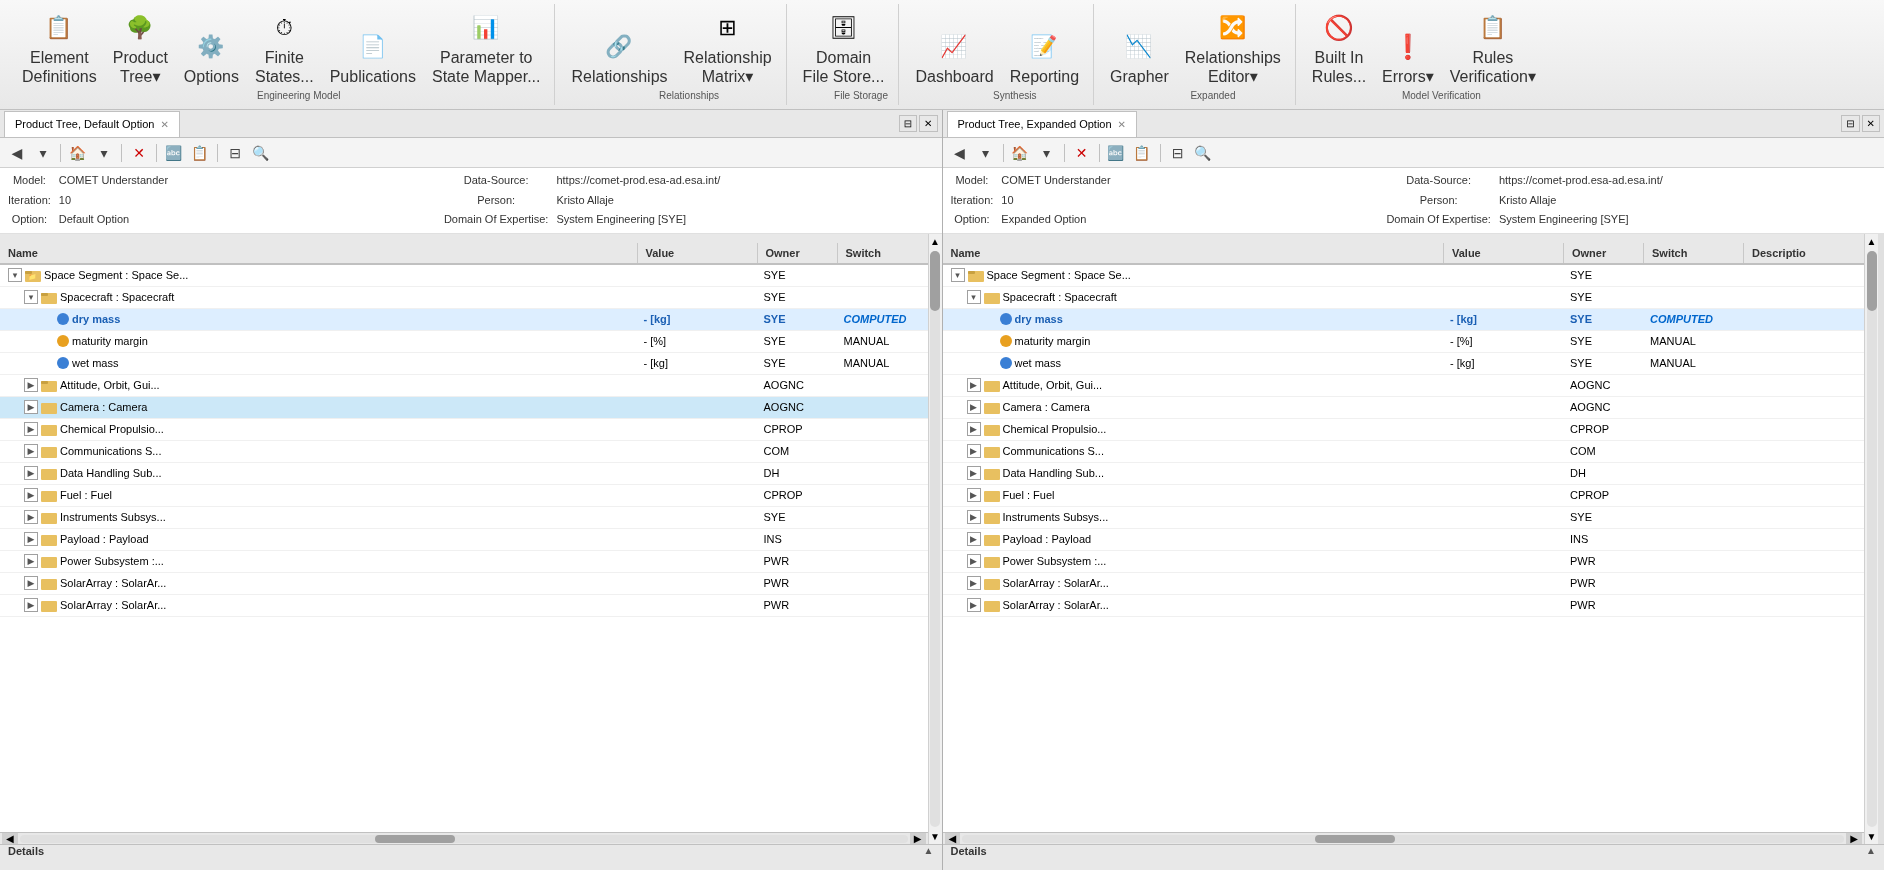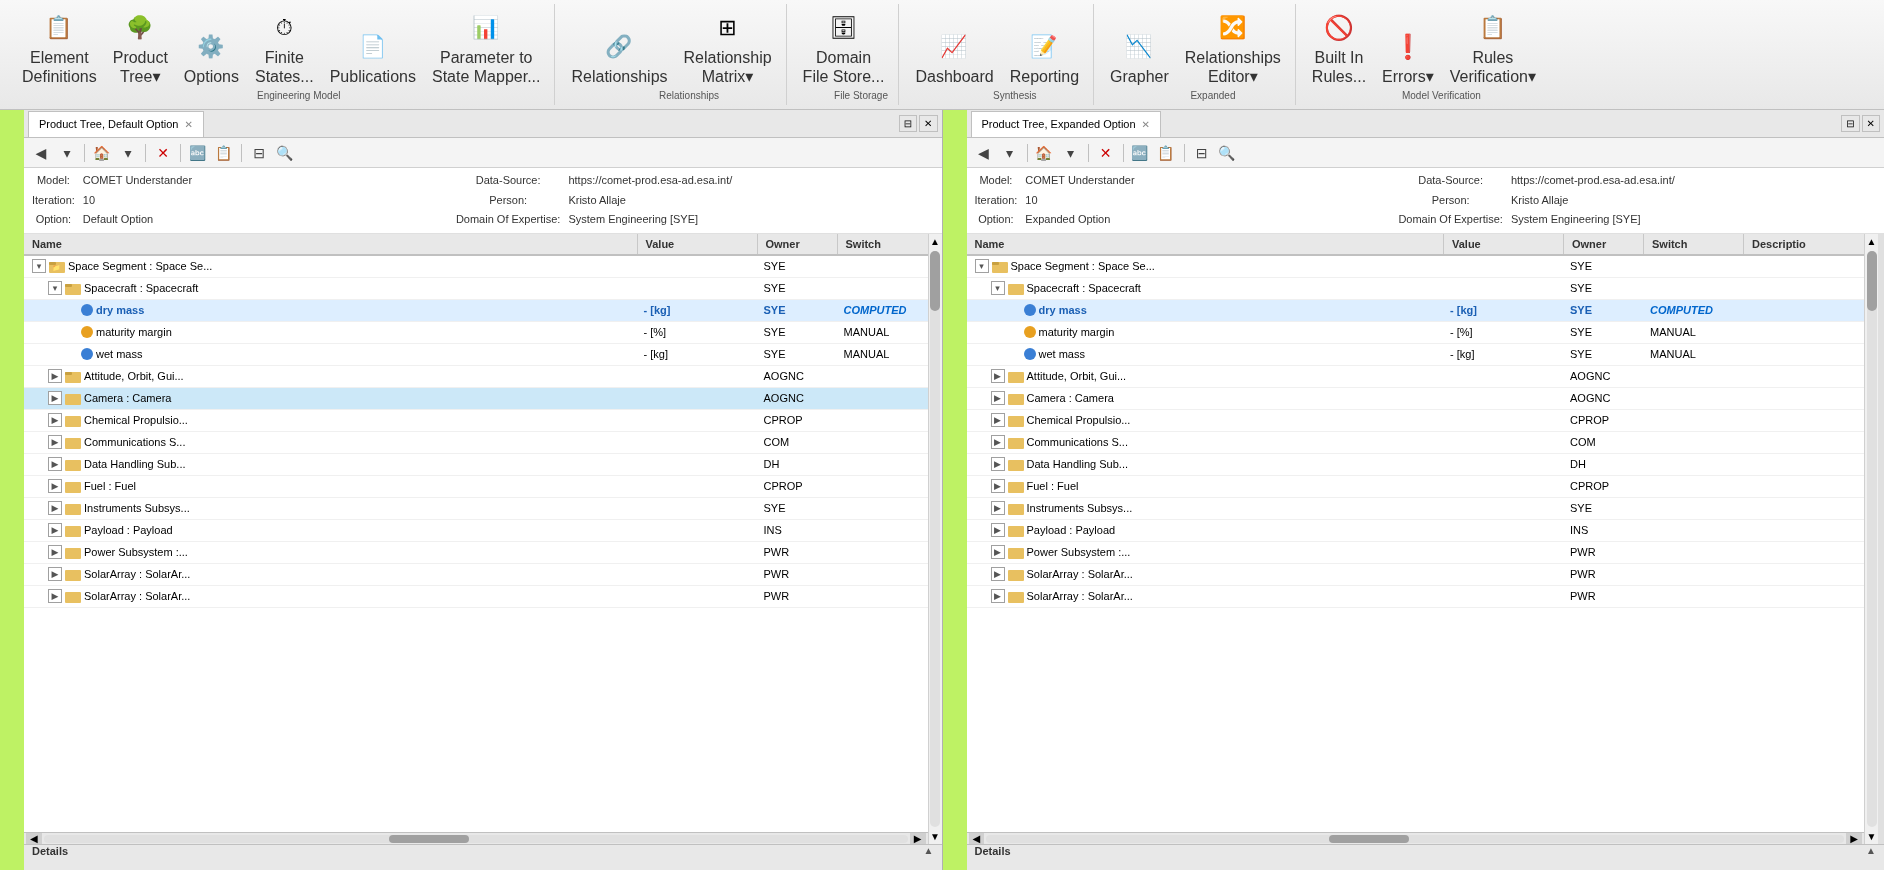--- a/index.html
+++ b/index.html
@@ -59,23 +59,22 @@
       height: calc(870px - 110px);
       overflow: hidden;
     }
 
     
     .panel {
       flex: 1;
       display: flex;
       flex-direction: column;
       border-right: 1px solid #b0b0b0;
-      background: #bef264;
+      background: #fdba74;
       min-width: 0;
-      padding-left: 24px;
     }
     .panel:last-child { border-right: none; }
 
     
     .tab-bar {
       display: flex;
       background: #e8e8e8;
       border-bottom: 1px solid #c0c0c0;
       align-items: center;
       padding: 0 4px;
@@ -150,20 +149,21 @@
       grid-template-columns: 1fr 120px 80px 90px;
     }
     .tree-header-right {
       grid-template-columns: 1fr 120px 80px 100px 120px;
     }
     .th-cell {
       padding: 4px 8px;
       border-right: 1px solid #c8c8c8;
       white-space: nowrap;
       overflow: hidden;
+      margin-top: 9px;
     }
     .th-cell:last-child { border-right: none; }
 
     
     .tree-row {
       display: grid;
       border-bottom: 1px solid #f0f0f0;
       font-size: 11px;
       min-height: 22px;
       align-items: center;

